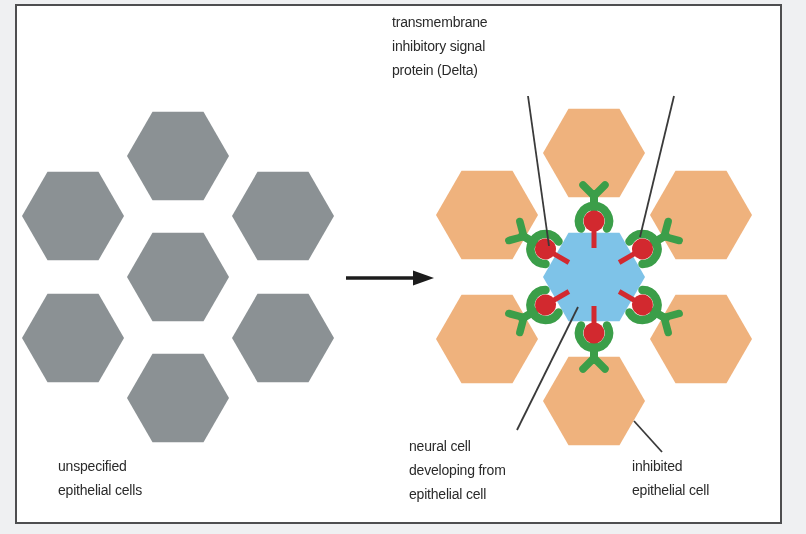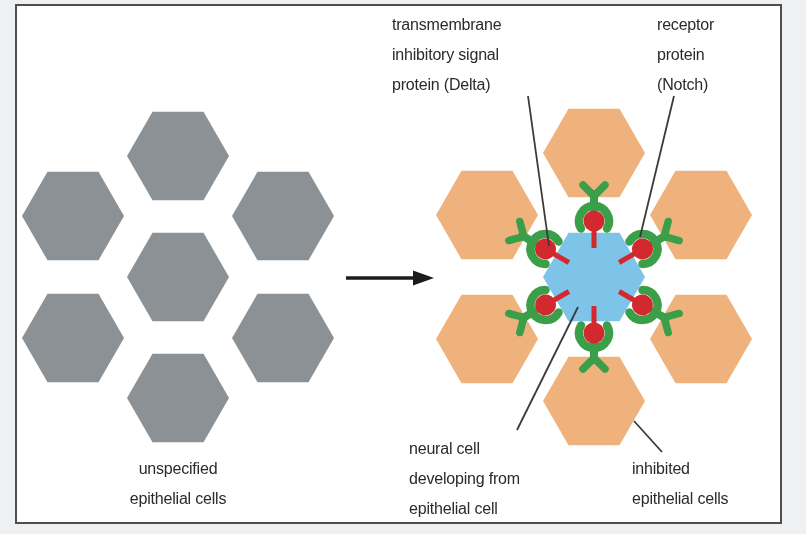--- a/index.html
+++ b/index.html
@@ -6,27 +6,27 @@
   body{
     width:806px;height:534px;
     background:var(--background,#eff0f2);
     font-family:"Liberation Sans",sans-serif;
     overflow:hidden;
   }
   .stage{position:relative;width:806px;height:534px;}
   .art{position:absolute;left:0;top:0;width:806px;height:534px;}
   .lbl{
     position:absolute;
-    font-size:16px;
-    line-height:30px;
+    font-size:14px;
+    line-height:24px;
     color:var(--label_text,#2a2a2a);
     white-space:pre-line;
     letter-spacing:-0.2px;
   }
-  .lbl.center{text-align:center;}
+  .lbl.center{}
 </style>
 </head>
 <body>
 
 <div class="stage">
 
   <svg class="art" viewBox="0 0 806 534">
     <defs>
       <polygon id="hex" points="51,0 25.5,-44.2 -25.5,-44.2 -51,0 -25.5,44.2 25.5,44.2"></polygon>
       <g id="nd">
@@ -78,24 +78,21 @@
       <line x1="528" y1="96" x2="549" y2="246" style="stroke:var(--leader_line)" stroke-width="1.8"></line>
       <line x1="674" y1="96" x2="640" y2="237" style="stroke:var(--leader_line)" stroke-width="1.8"></line>
       <line x1="517" y1="430" x2="578" y2="307" style="stroke:var(--leader_line)" stroke-width="1.8"></line>
       <line x1="634" y1="421" x2="662" y2="452" style="stroke:var(--leader_line)" stroke-width="1.8"></line>
     </g>
   </svg>
 
   <div class="lbl" style="left:392px;top:10px">transmembrane
 inhibitory signal
 protein (Delta)</div>
-  <div class="lbl" style="left:657px;top:10px">receptor
-protein
-(Notch)</div>
   <div class="lbl center" style="left:58px;top:454px;width:240px">unspecified
 epithelial cells</div>
   <div class="lbl" style="left:409px;top:434px">neural cell
 developing from
 epithelial cell</div>
   <div class="lbl" style="left:632px;top:454px">inhibited
-epithelial cells</div>
+epithelial cell</div>
 
 </div>
 
 </body></html>

